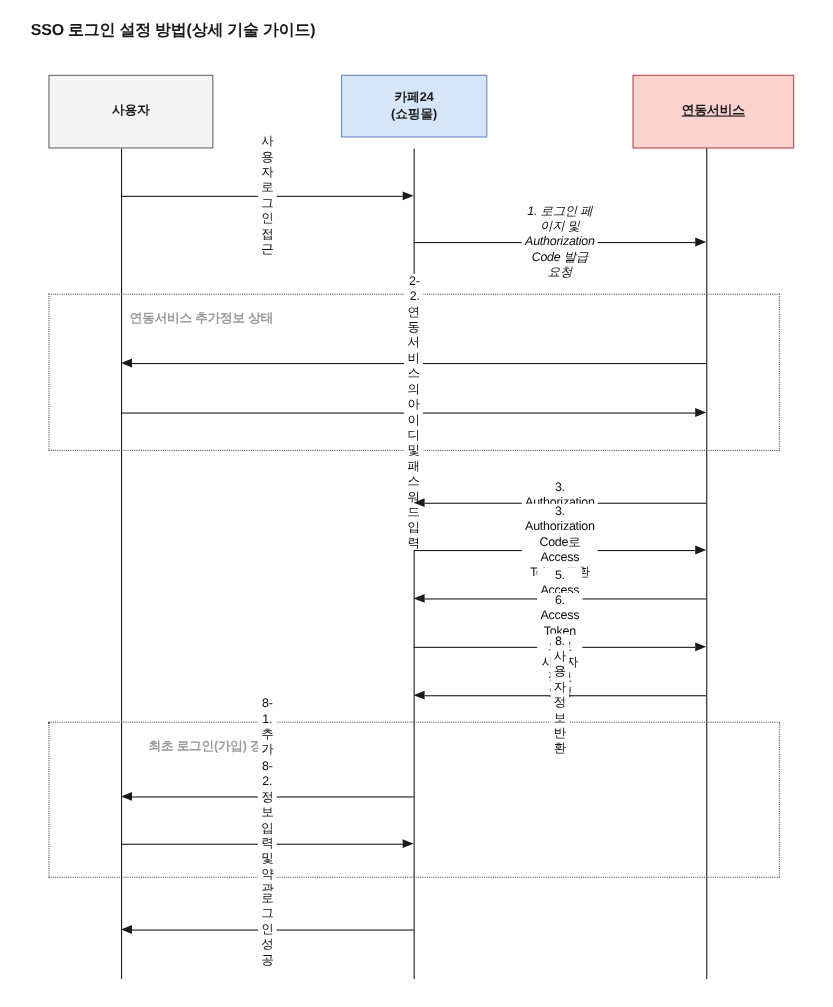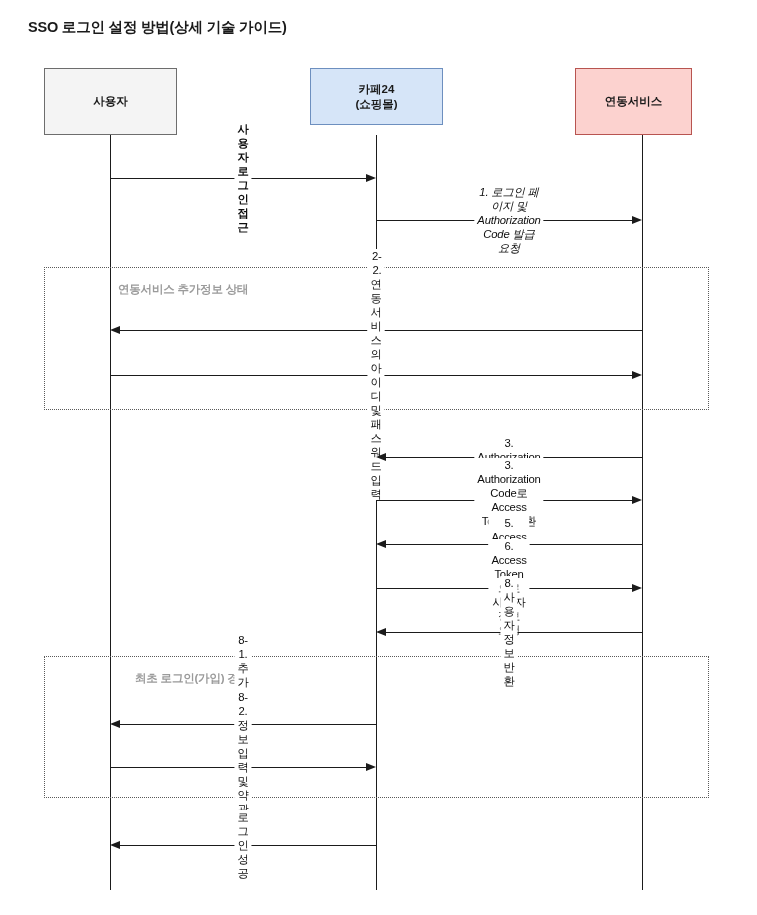--- a/index.html
+++ b/index.html
@@ -17,23 +17,23 @@
   }
 
   
   .actor{
     position:absolute;box-sizing:border-box;
     display:flex;align-items:center;justify-content:center;
     text-align:center;font-size:11.5px;line-height:15px;
     font-weight:bold;color:#1a1a1a;
   }
   .actor .lbl{white-space:pre-line;}
-  .actor-user   {left:44px; top:68px; width:133px;height:67px;background:#f4f4f4;border:1.3px solid #6d6d6d;}
+  .actor-user   {left:44px; top:68px; width:150px;height:67px;background:#f4f4f4;border:1.3px solid #6d6d6d;}
   .actor-cafe24 {left:310px;top:68px; width:133px;height:57px;background:#d6e5f8;border:1.3px solid #6d8fbf;}
-  .actor-partner{left:575px;top:68px; width:117px;height:67px;background:#fcd2cf;border:1.3px solid #b85450;}
+  .actor-partner{left:575px;top:68px; width:147px;height:67px;background:#fcd2cf;border:1.3px solid #b85450;text-decoration:underline;}
 
   
   .lifeline{position:absolute;top:135px;height:755px;width:0;border-left:1.4px solid #1b1b1b;}
   .ll-user{left:110px;}
   .ll-cafe24{left:376px;}
   .ll-partner{left:642px;}
 
   
   .fragment{
     position:absolute;box-sizing:border-box;
@@ -83,21 +83,21 @@
 
   <div class="fragment" style="left:44px;top:267px;width:665px;height:143px;"></div>
   <div class="frag-label" style="left:118px;top:282px;">연동서비스 추가정보 상태</div>
 
   <div class="fragment" style="left:44px;top:656px;width:665px;height:142px;"></div>
   <div class="frag-label" style="left:135px;top:671px;">최초 로그인(가입) 경우</div>
 
   <div class="msg" style="left:0;top:178px;">
     <div class="seg" style="left:110px;width:256px;"></div>
     <div class="arrow arrow-r" style="left:366px;"></div>
-    <div class="cap" style="left:243px;font-weight:bold;">사용자 로그인 접근</div>
+    <div class="cap" style="left:243px;">사용자 로그인 접근</div>
   </div>
 
   <div class="msg" style="left:0;top:220px;">
     <div class="seg" style="left:376px;width:256px;"></div>
     <div class="arrow arrow-r" style="left:632px;"></div>
     <div class="cap" style="left:509px;font-style:italic;">1. 로그인 페이지 및
 Authorization Code 발급 요청</div>
   </div>
 
   <div class="msg" style="left:0;top:330px;">

